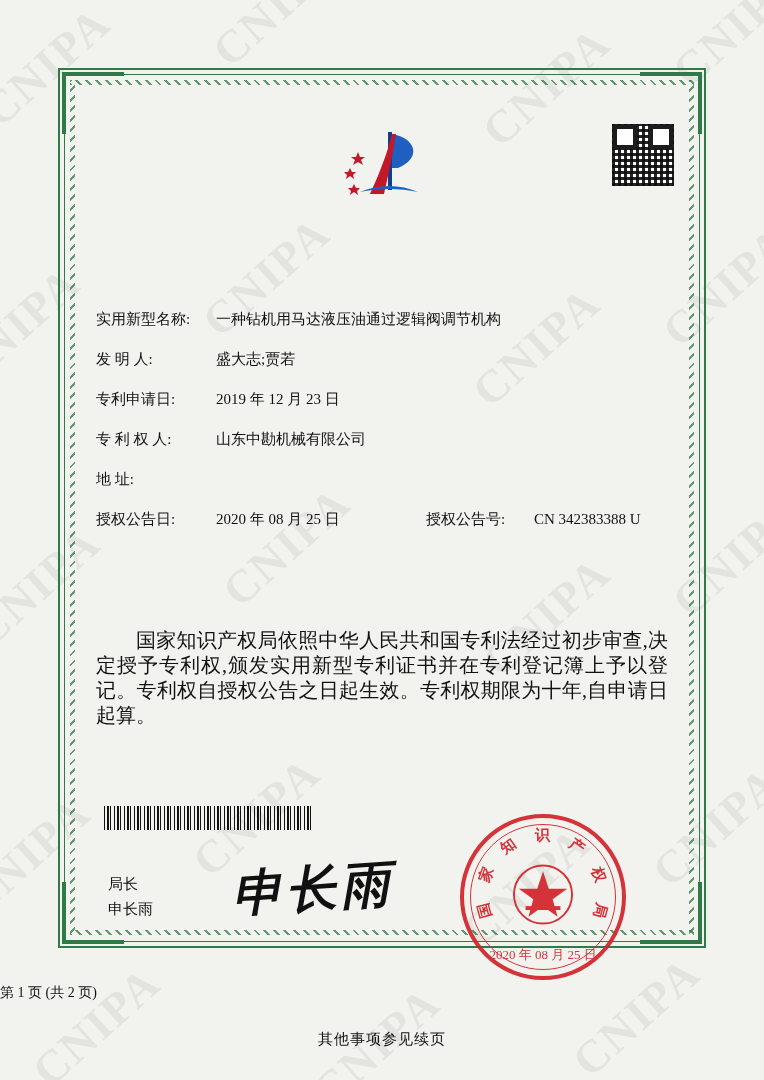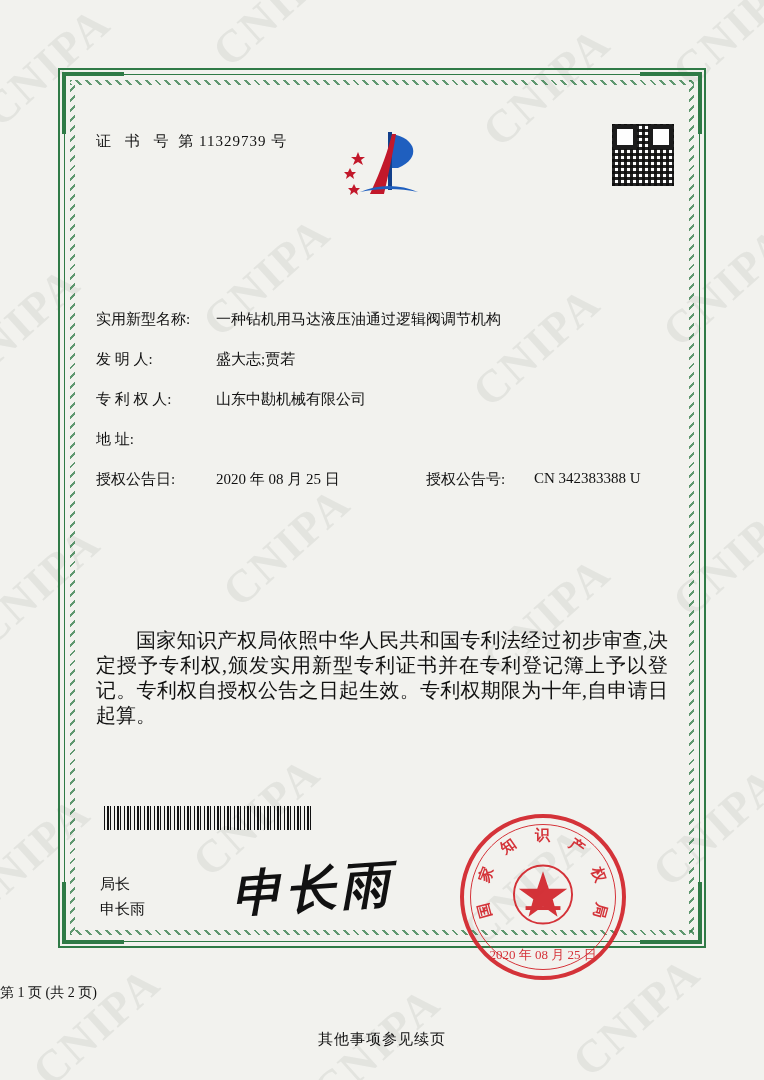--- a/index.html
+++ b/index.html
@@ -151,21 +151,21 @@
   #fields {
     position: absolute;
     left: 96px;
     top: 310px;
     width: 570px;
     font-size: 15px;
     color: #111;
   }
   .field-row {
     display: flex;
-    align-items: flex-start;
+    align-items: center;
     margin-bottom: 21px;
   }
   .f-label {
     width: 120px;
     flex: 0 0 120px;
     white-space: nowrap;
   }
   .f-value {
     flex: 1 1 auto;
   }
@@ -202,21 +202,21 @@
     width: 208px;
     height: 24px;
     background-image: repeating-linear-gradient(90deg,
       #111 0 1px, transparent 1px 3px,
       #111 3px 5px, transparent 5px 6px,
       #111 6px 7px, transparent 7px 10px);
   }
 
   #signature-block {
     position: absolute;
-    left: 100px;
+    left: 108px;
     top: 872px;
     font-size: 15px;
     line-height: 25px;
     color: #111;
   }
   #handwriting {
     position: absolute;
     left: 232px;
     top: 856px;
     font-size: 50px;
@@ -324,24 +324,20 @@
   <div id="frame-inner"></div>
   <div class="edge-pattern" id="edge-top"></div>
   <div class="edge-pattern" id="edge-bottom"></div>
   <div class="edge-pattern" id="edge-left"></div>
   <div class="edge-pattern" id="edge-right"></div>
   <div class="corner c-tl"></div>
   <div class="corner c-tr"></div>
   <div class="corner c-bl"></div>
   <div class="corner c-br"></div>
 
-  <div id="cert-number">
-    <span class="lbl">证 书 号</span>
-    <span>第 11329739 号</span>
-  </div>
 
   <div id="logo">
     <svg viewBox="0 0 110 84" width="110" height="84" aria-hidden="true">
       <path d="M62 4 L62 62 L58 62 L58 4 Z" fill="#123f8a"></path>
       <path d="M62 6 C 86 10, 92 30, 68 40 L62 40 Z" fill="#1f5fbf"></path>
       <path d="M40 66 C 52 40, 58 22, 62 6 L66 6 C 62 30, 58 48, 54 66 Z" fill="#c2182a"></path>
       <path d="M30 64 C 48 56, 70 56, 88 64 C 70 60, 48 60, 30 64 Z" fill="#1f5fbf"></path>
       <g fill="#c2182a">
         <polygon points="28,24 30,29 35,29 31,32 33,37 28,34 23,37 25,32 21,29 26,29"></polygon>
         <polygon points="20,40 22,44 26,44 23,47 24,51 20,48 16,51 17,47 14,44 18,44"></polygon>
@@ -354,20 +350,24 @@
 
 
   <div id="fields">
     <div class="field-row">
       <span class="f-label">实用新型名称:</span>
       <span class="f-value">一种钻机用马达液压油通过逻辑阀调节机构</span>
     </div>
     <div class="field-row">
       <span class="f-label">发 明 人:</span>
       <span class="f-value">盛大志;贾若</span>
+    </div>
+    <div class="field-row">
+      <span class="f-label">专利申请日:</span>
+      <span class="f-value">2019 年 12 月 23 日</span>
     </div>
     <div class="field-row">
       <span class="f-label">专 利 权 人:</span>
       <span class="f-value">山东中勘机械有限公司</span>
     </div>
     <div class="field-row">
       <span class="f-label">地 址:</span>
     </div>
     <div class="field-row dual">
       <span class="f-label">授权公告日:</span>

